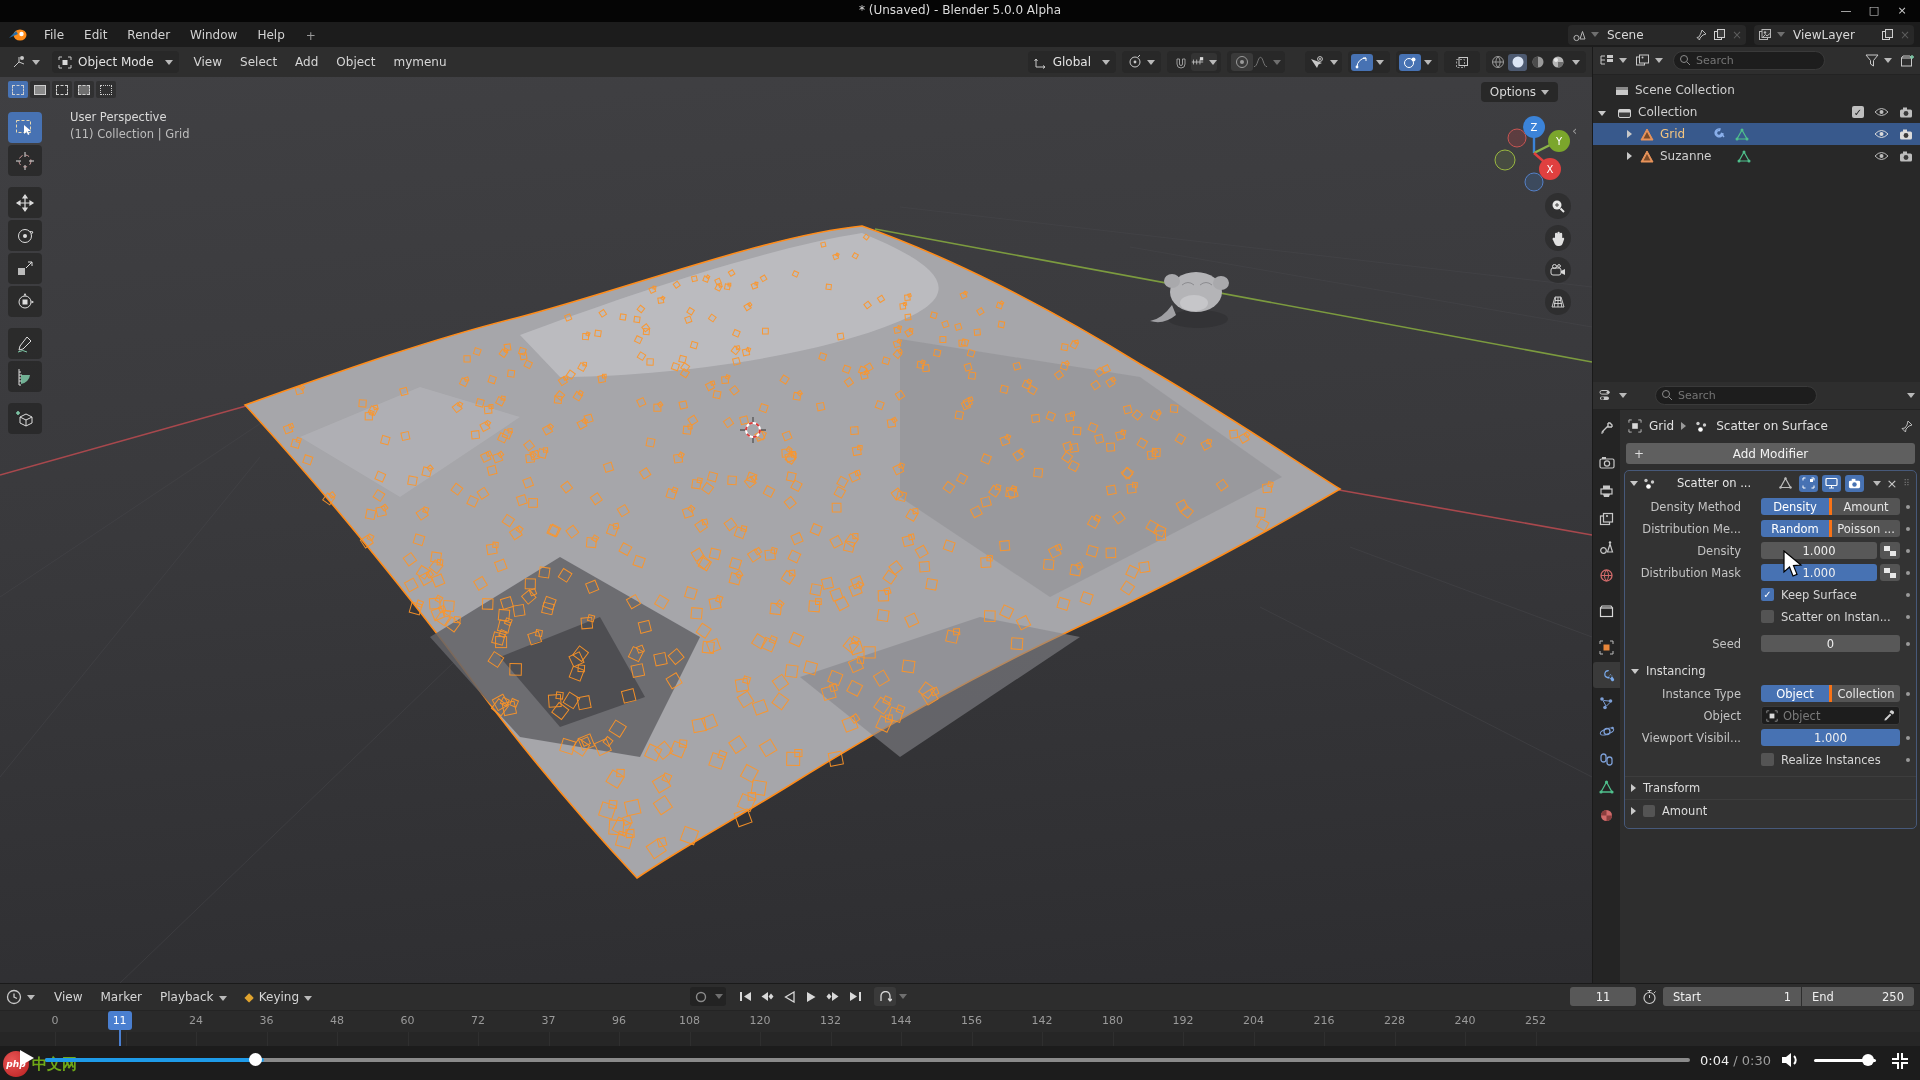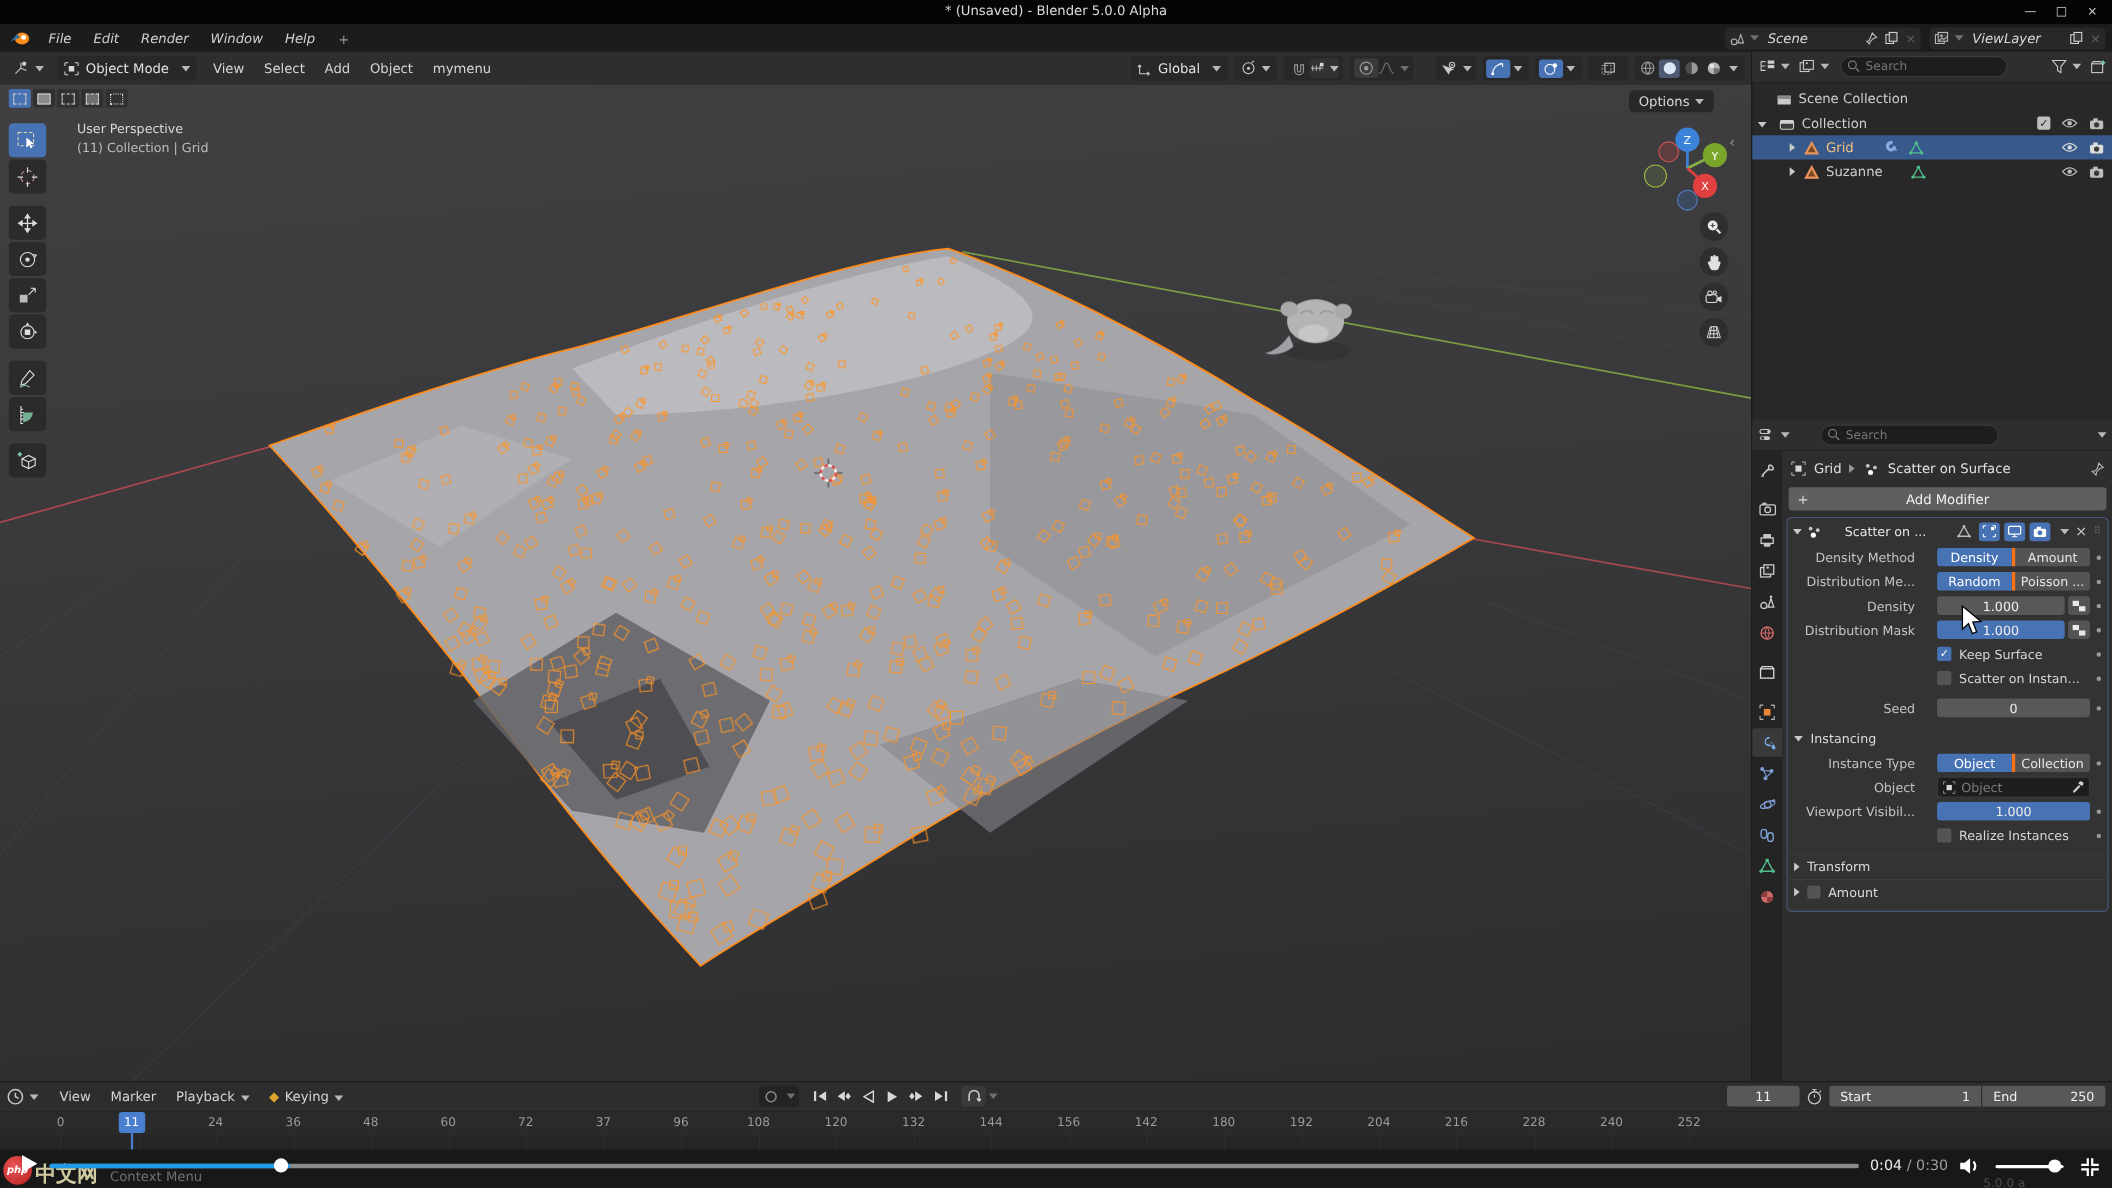--- a/index.html
+++ b/index.html
@@ -13,21 +13,21 @@
   .chev.dim{border-top-color:#6f6f6f;}
   .tri-r{width:0;height:0;border-top:4px solid transparent;border-bottom:4px solid transparent;
         border-left:5px solid #c9c9c9;display:inline-block;}
   .tri-d{width:0;height:0;border-left:4px solid transparent;border-right:4px solid transparent;
         border-top:5px solid #c9c9c9;display:inline-block;}
   
   #titlebar{left:0;top:0;width:1920px;height:22px;background:#050505;}
   #titlebar .t{position:absolute;left:0;right:0;top:3px;text-align:center;color:#dcdcdc;font-size:12px;}
   .winbtn{width:28px;height:16px;display:flex;align-items:center;justify-content:center;color:#cfcfcf;font-size:11px;}
   
-  #topbar{left:0;top:22px;width:1920px;height:25px;background:#1c1c1c;display:flex;align-items:center;border-bottom:1px solid #151515;font-style:italic;}
+  #topbar{left:0;top:22px;width:1920px;height:25px;background:#1c1c1c;display:flex;align-items:center;border-bottom:1px solid #151515;}
   .menuitem{padding:3px 10px;color:#d2d2d2;font-size:12px;border-radius:3px;}
   .wtab{padding:3px 11px;margin-top:2px;color:#999;font-size:12px;border-radius:4px 4px 0 0;}
   .wtab.active{background:#3d3d3d;color:#fff;}
   .idselector{background:#282828;border-radius:4px;height:20px;display:flex;align-items:center;padding:0 4px;margin-left:8px;}
   .idselector .nm{color:#d8d8d8;font-size:12px;margin:0 8px;}
   .miniico{opacity:.85;}
   
   #vheader{left:0;top:47px;width:1592px;height:30px;background:#2e2e2e;display:flex;align-items:center;border-bottom:1px solid #242424;}
   .hbtn{background:#282828;border-radius:4px;height:22px;display:flex;align-items:center;padding:0 6px;margin-right:6px;}
   .hmenu{padding:3px 9px;color:#d6d6d6;font-size:12px;}
@@ -90,21 +90,21 @@
   .tline{position:absolute;top:0;width:1px;height:14px;background:#2f2f2f;}
   #playheadbadge{position:absolute;top:1px;width:24px;height:19px;background:#4a7fd0;border-radius:3px;color:#fff;font-size:11px;display:flex;align-items:center;justify-content:center;}
   #playheadline{position:absolute;width:2px;background:#4a7fd0;}
   .tfield{background:#585858;border-radius:3px;height:19px;display:flex;align-items:center;justify-content:center;color:#f0f0f0;font-size:11.5px;}
   .transportbtn{width:22px;height:19px;display:flex;align-items:center;justify-content:center;}
   
   #statusbar{left:0;top:1045px;width:1920px;height:35px;background:#181818;}
   #ctxhint{position:absolute;left:100px;top:18px;color:#6f6f6f;font-size:12px;}
   #version{position:absolute;left:1803px;top:24px;color:#4a4a4a;font-size:11px;}
   #wm-logo{position:absolute;left:3px;top:1051px;width:26px;height:26px;border-radius:13px;background:radial-gradient(circle at 35% 35%,#e85555,#b81e1e);display:flex;align-items:center;justify-content:center;color:#fff;font-size:9px;font-style:italic;font-weight:bold;}
-  #wm-text{position:absolute;left:32px;top:1055px;color:#fef9c3;font-size:19px;font-weight:bold;opacity:.8;}
+  #wm-text{position:absolute;left:32px;top:1055px;color:#84cc16;font-size:15px;font-weight:bold;opacity:.8;}
   #pp-play{position:absolute;left:20px;top:1050px;width:0;height:0;border-top:8px solid transparent;border-bottom:8px solid transparent;border-left:14px solid #fff;}
   #pp-track{position:absolute;left:45px;top:1058px;width:1645px;height:4px;background:#8a8a8a;border-radius:2px;}
   #pp-fill{height:4px;background:#1e9be9;border-radius:2px;}
   #pp-handle{position:absolute;left:249px;top:1053px;width:13px;height:13px;border-radius:7px;background:#fff;}
   #pp-time{position:absolute;left:1700px;top:1053px;font-size:13px;color:#efefef;}
   #pp-time .tot{color:#9f9f9f;text-align:center;}
   #vol-track{position:absolute;left:1814px;top:1059px;width:62px;height:3px;background:#fff;border-radius:2px;}
   #vol-handle{position:absolute;left:1862px;top:1054px;width:12px;height:12px;border-radius:6px;background:#fff;}
   svg{display:block;}
 </style>
@@ -1648,24 +1648,20 @@
         <div class="tline" style="left: 1253.5px;"></div>
         <div class="tline" style="left: 1324px;"></div>
         <div class="tline" style="left: 1394.5px;"></div>
         <div class="tline" style="left: 1465px;"></div>
         <div class="tline" style="left: 1535.5px;"></div>
       </div>
     <div id="playheadbadge" style="left: 107.625px; top: 27px;">11</div>
     <div id="playheadline" style="left: 118.625px; top: 46px; height: 16px;"></div>
   </div>
 
-  <div id="statusbar" class="abs">
-    <div id="ctxhint">Context Menu</div>
-    <div id="version">5.0.0 a</div>
-  </div>
   <div id="wm-logo">php</div>
   <div id="wm-text">中文网</div>
   <div id="pp-play"></div>
   <div id="pp-track">
       <div id="pp-fill" style="width: 13.3%;"></div>
     </div>
   <div id="pp-handle"></div>
   <div id="pp-time"><span>0:04</span><span class="tot"> / 0:30</span></div>
   <svg class="abs" style="left:1780px;top:1050px;" width="22" height="20" viewBox="0 0 22 20">
       <path d="M2 7 h4 L11 3 V17 L6 13 H2 Z" fill="#fff"></path>

